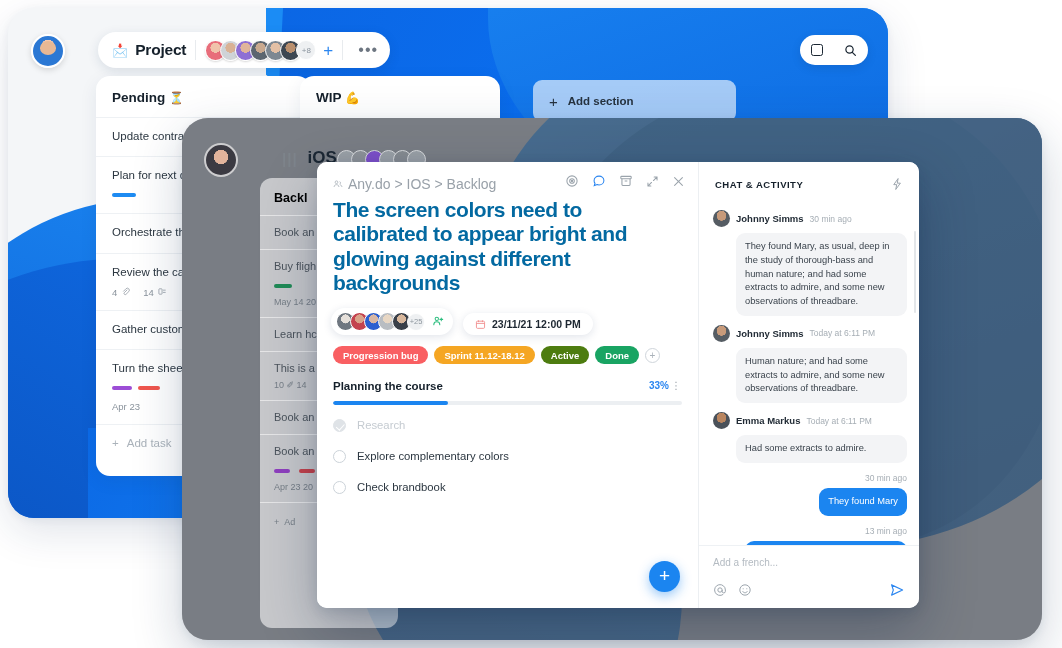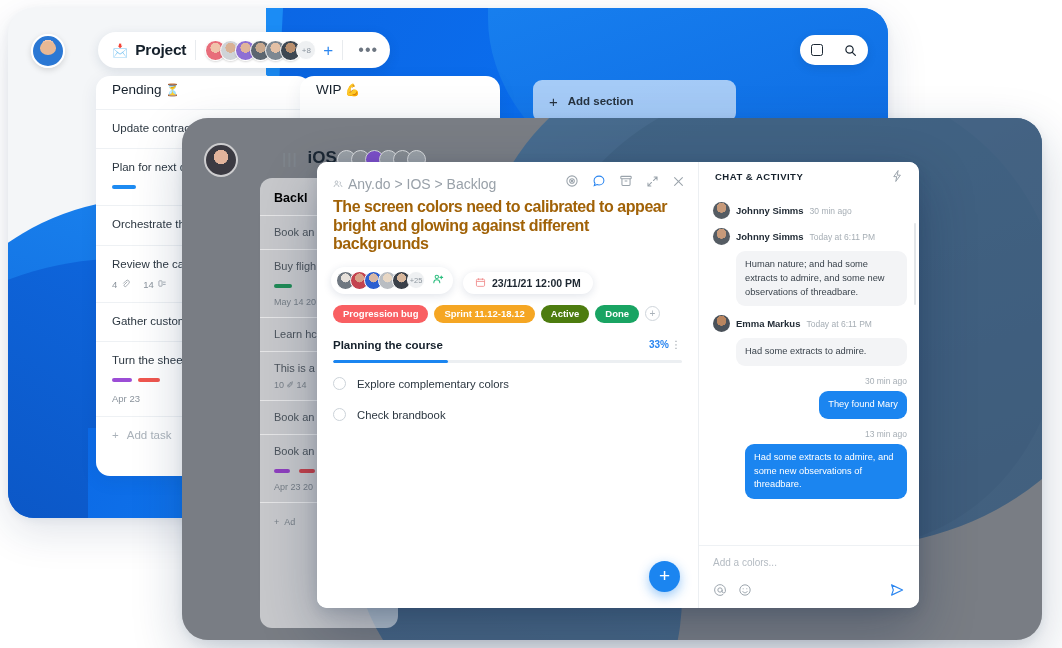--- a/index.html
+++ b/index.html
@@ -95,21 +95,21 @@
   }
   .sq-icon{ width:12px; height:12px; border:1.8px solid #1b2733; border-radius:2.5px;}
 
   
   .col {
     position:absolute; background:#fff; border-radius:14px;
     box-shadow:0 5px 18px rgba(22,48,85,.08);
   }
   .col-pending { left:88px; top:68px; width:215px; height:400px; }
   .col-wip     { left:292px; top:68px; width:200px; height:52px; border-radius:14px 14px 0 0;}
-  .col-head { padding:6px 16px 12px; font-size:13.5px; font-weight:normal; color:#15202b; }
+  .col-head { padding:14px 16px 12px; font-size:13.5px; font-weight:bold; color:#15202b; }
   .col-head .em { font-size:12px; }
   .card {
     border-top:1px solid #eef1f4; padding:11px 16px 12px; position:relative;
   }
   .card-t { font-size:11.5px; color:#2c3741; line-height:1.32; white-space:nowrap; overflow:hidden;}
   .card-t.two { white-space:normal; }
   .bar { height:4px; border-radius:2px; display:inline-block; margin-top:7px; }
   .bar.blue{ width:24px; background:#1d8bf2;}
   .bar.purple{ width:20px; background:#9c4dd6;}
   .bar.red{ width:22px; background:#f0564e; margin-left:6px;}
@@ -179,21 +179,21 @@
     background:#fff; border-radius:10px; overflow:hidden;
     box-shadow:0 22px 56px rgba(12,32,66,.30), 0 4px 14px rgba(12,32,66,.12);
     display:flex;
   }
   .modal-left{ width:382px; position:relative; background:#fff; border-right:1px solid #eceff2;}
   .crumbs{
     display:flex; align-items:center; gap:5px; padding:14px 16px 0 16px;
     font-size:14px; color:#99a1a9;
   }
   .modal-title{
-    padding:6px 20px 0 16px; font-size:16px; font-weight:bold; color:#a16207;
+    padding:6px 20px 0 16px; font-size:21px; font-weight:bold; color:#0369a1;
     line-height:1.16; letter-spacing:-.45px;
   }
   .assign-row{ display:flex; align-items:flex-end; gap:0; padding:13px 16px 0 14px;}
   .assign-pill{
     display:flex; align-items:center; background:#fff; border-radius:16px;
     box-shadow:0 2px 8px rgba(25,50,90,.13); padding:4px 9px 4px 5px;
   }
   .assign-pill .av{ width:19px; height:19px; border-radius:50%; border:1.5px solid #fff; margin-left:-5px;}
   .assign-pill .av:first-child{margin-left:0;}
   .assign-more{
@@ -206,21 +206,21 @@
     box-shadow:0 2px 8px rgba(25,50,90,.13); padding:5px 12px; margin-left:10px;
     font-size:10.5px; color:#1d2731; font-weight:600;
   }
   .tags{ display:flex; align-items:center; gap:6px; padding:11px 16px 0 16px;}
   .tag{ border-radius:11px; padding:3.5px 10px; font-size:9.5px; color:#fff; font-weight:600;}
   .tag-add{
     width:15px;height:15px;border-radius:50%;border:1px solid #cfd5db;color:#aab2ba;
     font-size:10px; display:flex;align-items:center;justify-content:center;
   }
   .sect{ padding:16px 16px 0 16px;}
-  .sect-head{ display:flex; align-items:center; justify-content:space-between;}
+  .sect-head{ display:flex; align-items:flex-start; justify-content:space-between;}
   .sect-name{ font-size:11.5px; font-weight:bold; color:#15202b;}
   .sect-pct{ font-size:10px; color:#2b86f0; font-weight:bold; margin-left:auto; margin-right:2px;}
   .vdots{ color:#9aa2aa; font-size:10px; letter-spacing:1px; }
   .prog{ margin-top:9px; height:3.5px; background:#eceff2; border-radius:2px; overflow:hidden;}
   .prog-fill{ height:100%; background:#1b85f0; border-radius:2px;}
   .check-list{ padding:14px 16px 0 16px; }
   .check-item{ display:flex; align-items:center; gap:11px; margin-bottom:18px;}
   .cbox{ width:13px; height:13px; border-radius:50%; border:1.3px solid #ccd3d9; flex:none;}
   .cbox.done{ background:#dfe3e7; border-color:#dfe3e7; position:relative;}
   .cbox.done::after{
@@ -236,21 +236,21 @@
   }
   .modal-icons{
     position:absolute; right:13px; top:12px; display:flex; align-items:center; gap:13px;
     color:#9aa3ab;
   }
 
   
   .modal-right{ width:220px; position:relative; background:#fff; display:flex; flex-direction:column;}
   .chat-head{
     display:flex; align-items:center; justify-content:space-between;
-    padding:7px 15px 10px 16px;
+    padding:15px 15px 10px 16px;
     gap:10px;
   }
   .chat-title{ font-size:9.5px; font-weight:bold; color:#15202b; letter-spacing:.5px;}
   .chat-body{ flex:1; overflow:hidden; padding:0 12px 0 14px; position:relative;}
   .msg-head{ display:flex; align-items:center; gap:6px; margin-top:9px;}
   .msg-av{ width:17px; height:17px; border-radius:50%; flex:none;}
   .msg-name{ font-size:9.5px; font-weight:bold; color:#222c36;}
   .msg-time{ font-size:8.5px; color:#a6aeb5;}
   .bubble{
     background:#f3f4f6; border-radius:9px; padding:7px 9px; margin-top:6px; margin-left:23px;
@@ -530,20 +530,24 @@
           <span class="sect-pct">33%</span>
           <span class="vdots">⋮</span>
         </div>
         <div class="prog">
           <div class="prog-fill" id="progfill" style="width: 33%;"></div>
         </div>
       </div>
 
       <div class="check-list">
         <div class="check-item">
+          <span class="cbox done"></span>
+          <span class="citem-t muted">Research</span>
+        </div>
+        <div class="check-item">
           <span class="cbox"></span>
           <span class="citem-t">Explore complementary colors</span>
         </div>
         <div class="check-item">
           <span class="cbox"></span>
           <span class="citem-t">Check brandbook</span>
         </div>
       </div>
 
       <div class="fab">+</div>
@@ -561,20 +565,21 @@
 
       <div class="chat-body">
         <div class="scroll-track"></div>
 
         <div>
           <div class="msg-head">
             <span class="msg-av" style="background:radial-gradient(circle at 50% 34%,#c79a7a 0 34%,#555c63 35% 100%)"></span>
             <span class="msg-name">Johnny Simms</span>
             <span class="msg-time">30 min ago</span>
           </div>
+          <div class="bubble">They found Mary, as usual, deep in the study of thorough-bass and human nature; and had some extracts to admire, and some new observations of threadbare.</div>
         </div>
 
         <div>
           <div class="msg-head">
             <span class="msg-av" style="background:radial-gradient(circle at 50% 34%,#c79a7a 0 34%,#555c63 35% 100%)"></span>
             <span class="msg-name">Johnny Simms</span>
             <span class="msg-time">Today at 6:11 PM</span>
           </div>
           <div class="bubble">Human nature; and had some extracts to admire, and some new observations of threadbare.</div>
         </div>
@@ -597,21 +602,21 @@
 
         <div>
           <div class="right-time">13 min ago</div>
           <div class="row-right">
               <div class="bubble blue" style="margin-top:5px;">Had some extracts to admire, and some new observations of threadbare.</div>
             </div>
         </div>
       </div>
 
       <div class="chat-input">
-        <div class="chat-ph">Add a colors...</div>
+        <div class="chat-ph">Add a french...</div>
         <div class="chat-icons">
           <span class="ico">
             <svg width="14" height="14" viewBox="0 0 20 20" fill="none" stroke="#9aa3ab" stroke-width="1.4">
                 <circle cx="10" cy="10" r="3.1"></circle>
                 <path d="M13.1 10v1.9a2.3 2.3 0 0 0 4.6 0V10a7.7 7.7 0 1 0-3.1 6.2"></path>
               </svg>
           </span>
           <span class="ico">
             <svg width="14" height="14" viewBox="0 0 20 20" fill="none" stroke="#9aa3ab" stroke-width="1.4">
                 <circle cx="10" cy="10" r="7.4"></circle>

